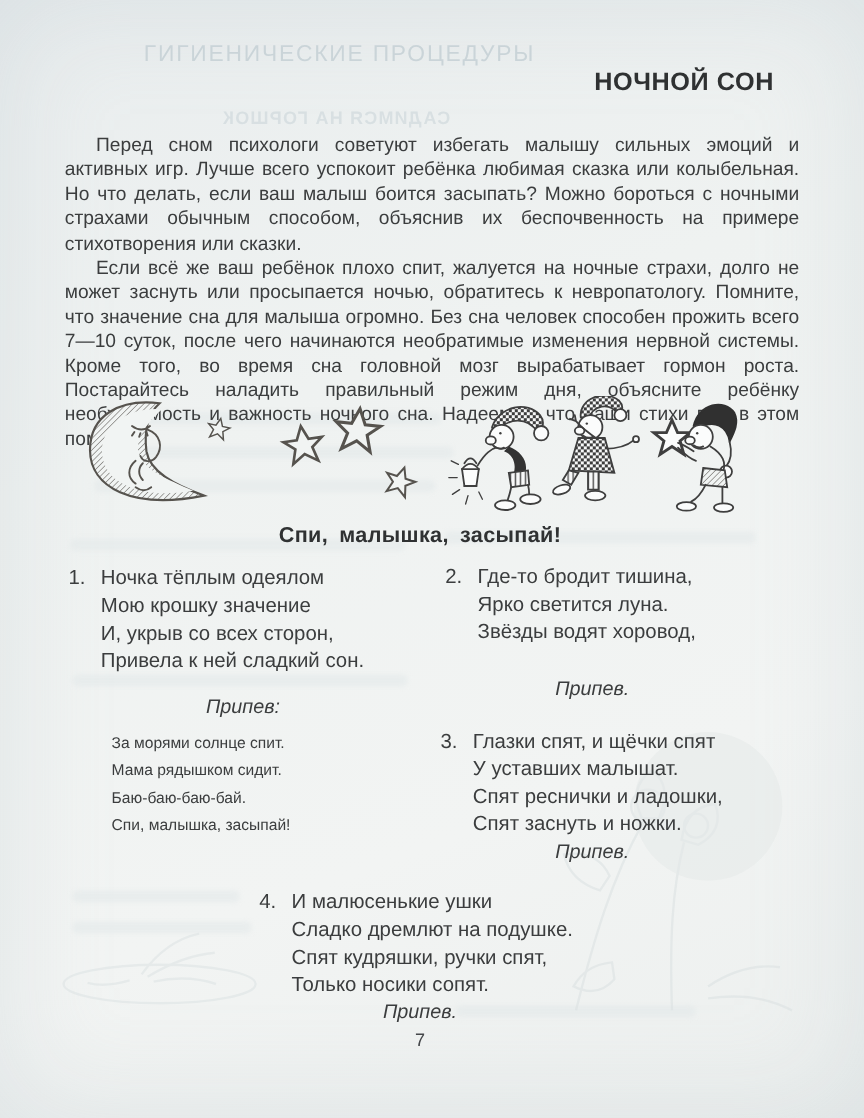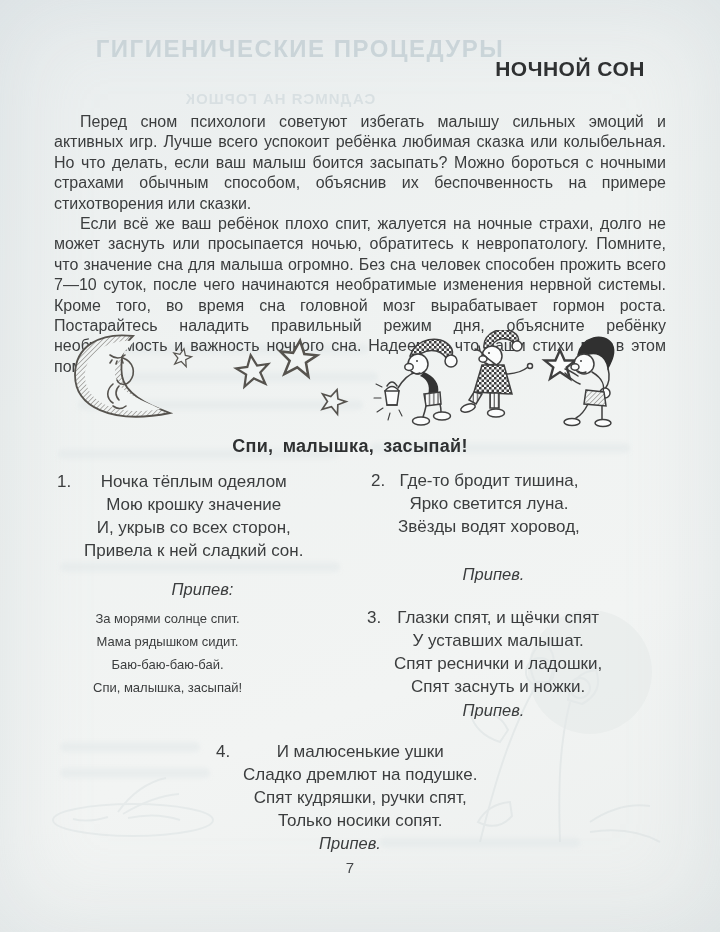--- a/index.html
+++ b/index.html
@@ -10,22 +10,22 @@
   }
   .page{
     position:relative;width:720px;height:932px;overflow:hidden;
     background:linear-gradient(160deg,#e9edee 0%,#eff2f1 35%,#f2f4f3 70%,#ecefee 100%);
     box-shadow:inset 0 0 90px rgba(175,190,196,.28);
     color:#3b3d3e;
   }
   .abs{position:absolute;}
   
   .ghost-header{
-    left:55px;top:35px;width:490px;text-align:center;
-    font-weight:bold;font-size:24px;letter-spacing:1.5px;
+    left:38px;top:35px;width:490px;text-align:center;
+    font-weight:normal;font-size:19px;letter-spacing:1.5px;
     color:#c3cfd4;opacity:.8;filter:blur(.4px);
   }
   .ghost-mirror{
     left:40px;top:90px;width:480px;text-align:center;
     transform:scaleX(-1);
     font-weight:bold;font-size:15px;letter-spacing:1px;
     color:#ccd6da;opacity:.6;filter:blur(.5px);
   }
   .smudge{position:absolute;background:#e2e8e9;opacity:.55;filter:blur(2.2px);border-radius:5px;height:10px;}
   .ghost-art{opacity:.55;}
@@ -35,21 +35,21 @@
     font-weight:bold;font-size:21px;letter-spacing:.5px;color:#2f3132;
   }
   .intro{left:54px;top:88px;width:612px;font-size:16px;line-height:20.4px;text-align:justify;margin-top:24px;}
   .intro p{margin:0;text-indent:26px;}
   .song-title{
     left:55px;top:436px;width:590px;text-align:center;
     font-weight:bold;font-size:18px;word-spacing:4px;letter-spacing:.3px;color:#2f3132;
   }
   .verse{display:flex;font-size:17px;line-height:23px;}
   .vnum{width:27px;flex:none;}
-  .vline{display:block;text-align:center;}
+  .vline{display:block;}
   .chorus{font-size:13px;line-height:23px;}
   .chorus-label{font-style:italic;font-size:16.5px;text-align:center;}
   .pagenum{left:310px;top:859px;width:80px;text-align:center;font-size:15px;color:#45474a;}
   svg{display:block;}
 </style>
 </head>
 <body>
 
 <div class="page">
 

